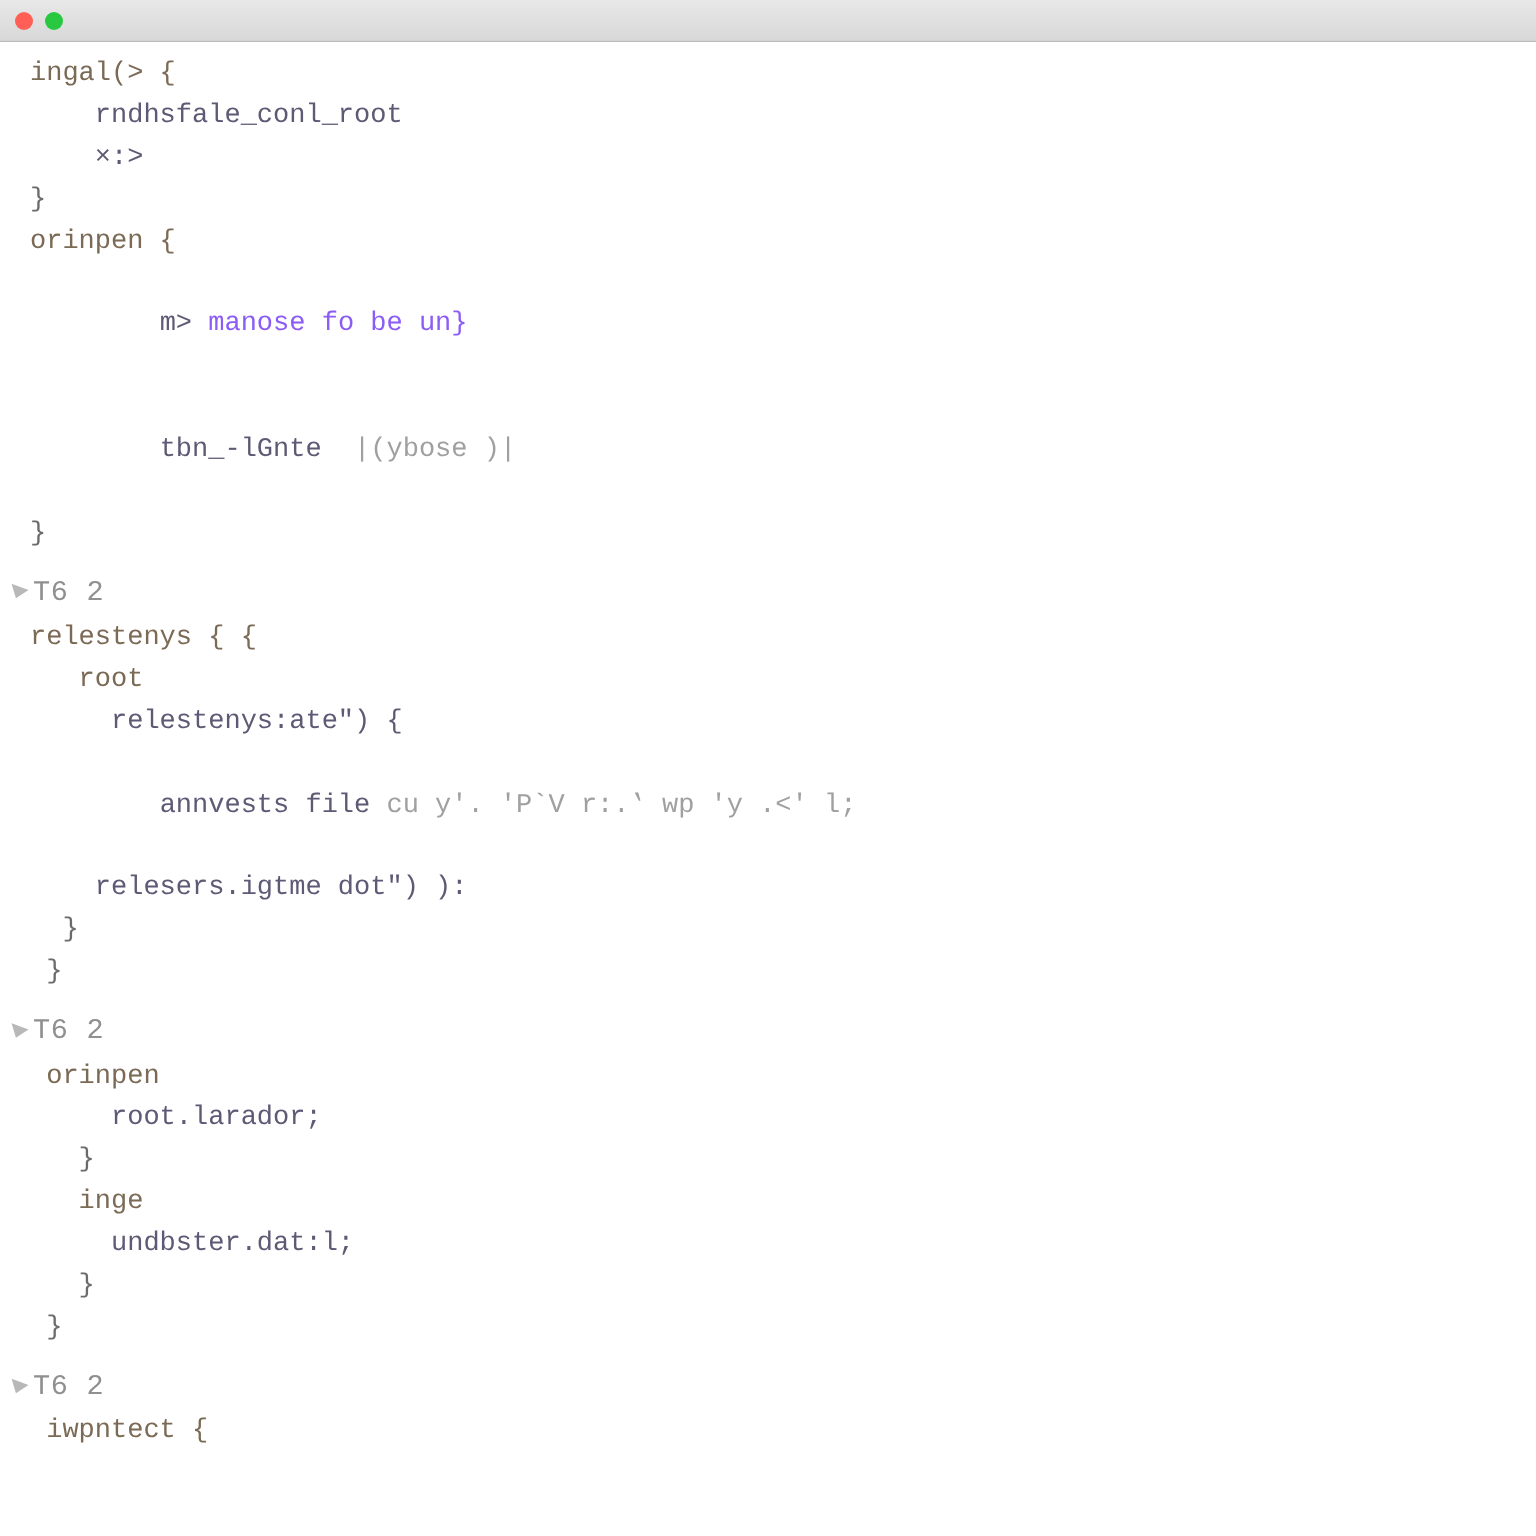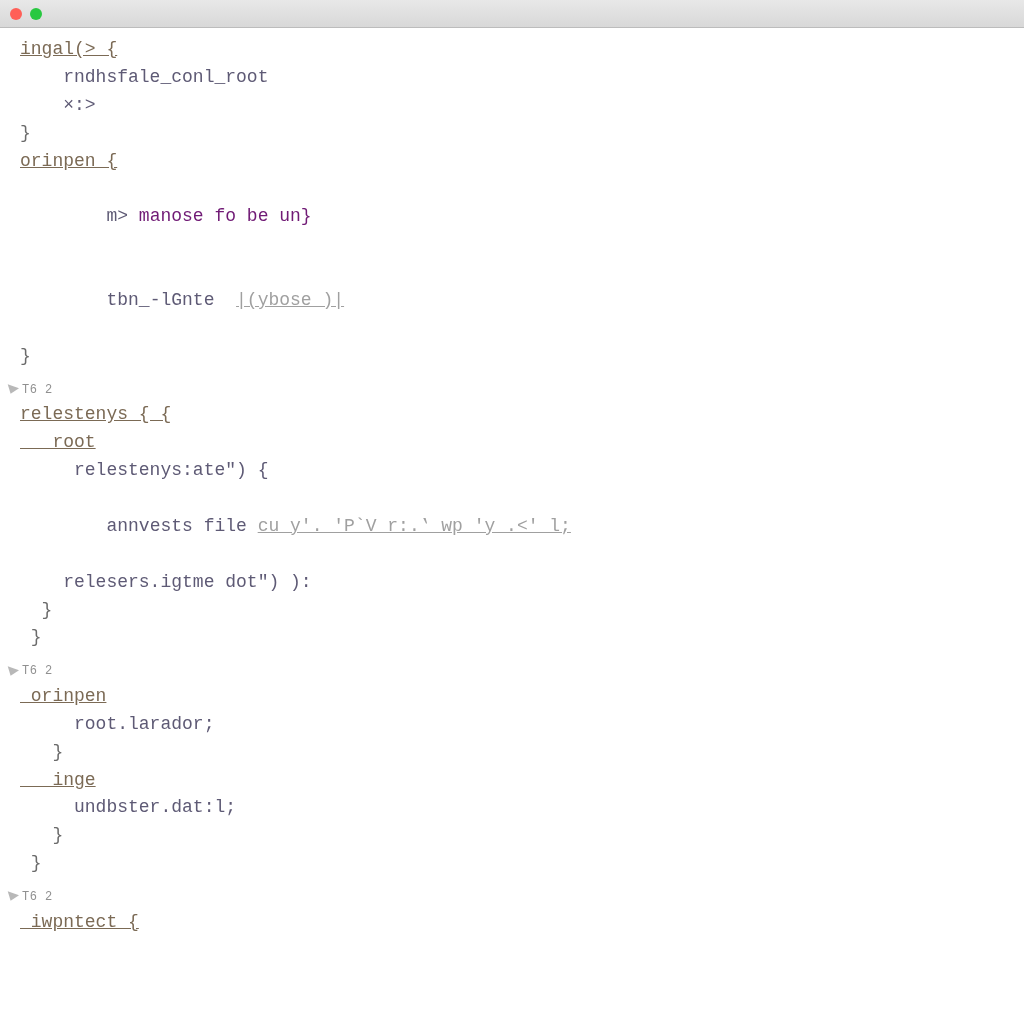--- a/index.html
+++ b/index.html
@@ -30,32 +30,32 @@
   .editor {
     padding: 8px 10px 8px 20px;
     font-size: 18px;
     line-height: 1.55;
     color: #4a4a4a;
     position: relative;
   }
   .line { white-space: pre; }
   .line span { white-space: pre; }
 
-  .kw    { color: #7b6a55; text-decoration: underline; }          
+  .kw    { color: #7b6a55; }          
   .inner { color: #5e5a75; }          
-  .lit   { color: #701a75; }          
-  .dim   { color: #a0a0a0; text-decoration: underline; }          
+  .lit   { color: #8b5cf6; }          
+  .dim   { color: #a0a0a0; }          
   .term  { color: #6b6b6b; }
 
   .section-tag {
     display: flex;
     align-items: center;
     gap: 2px;
     color: #909090;
-    font-size: 12px;
+    font-size: 19px;
     margin: 10px 0 2px -14px;
   }
   .section-tag .pin {
     display:inline-block;
     width:0;height:0;
     border-left:6px solid transparent;
     border-right:6px solid transparent;
     border-top:8px solid #b8b8b8;
     transform: rotate(20deg);
     margin-right:2px;

